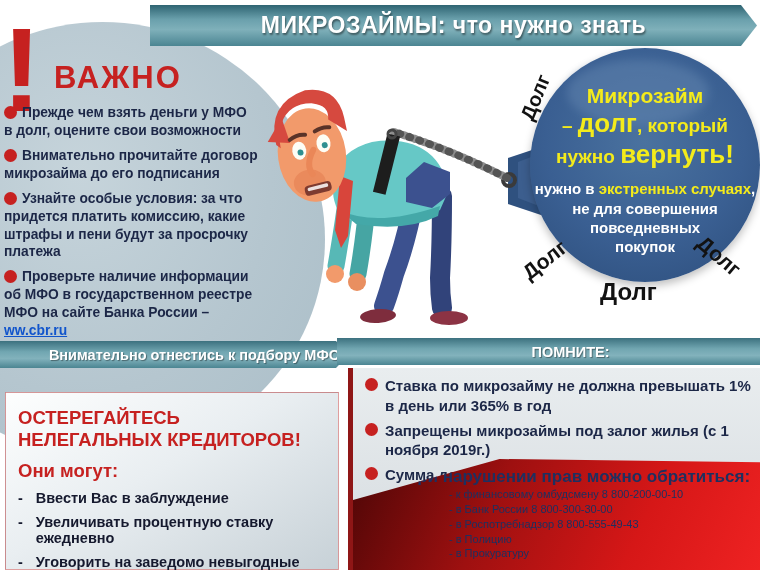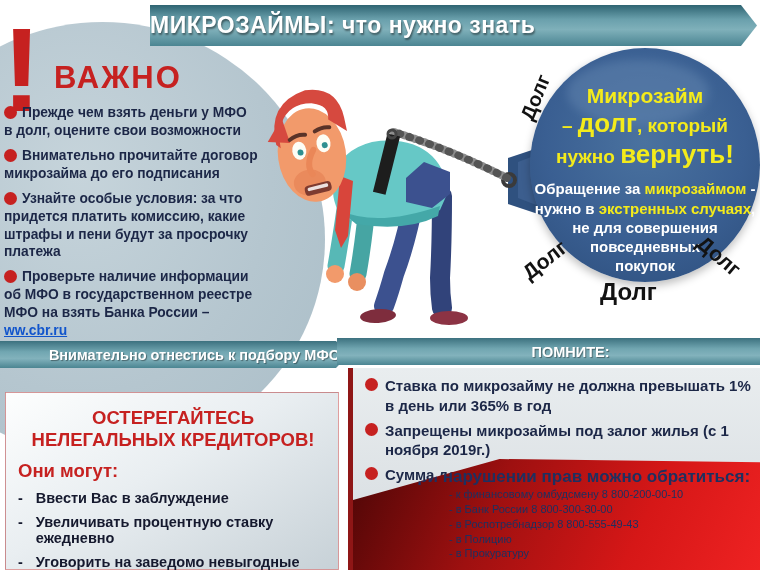--- a/index.html
+++ b/index.html
@@ -11,21 +11,21 @@
   #page{position:relative; width:760px; height:570px; background:#fff; overflow:hidden;}
 
   
   .bg-blob{position:absolute; left:-120px; top:22px; width:445px; height:435px; border-radius:50%;
     background:radial-gradient(ellipse at 45% 35%, #c6d4db 0%, var(--blob) 55%, #a9bdc7 100%);}
 
   
   .header-banner{position:absolute; left:150px; top:5px; width:607px; height:41px;
     background:linear-gradient(180deg,#2e6472 0%,#6aa0ac 35%,#7fb0ba 60%,#4b8592 100%);
     clip-path:polygon(0 0, calc(100% - 16px) 0, 100% 50%, calc(100% - 16px) 100%, 0 100%);
-    display:flex; align-items:center; }
+    display:flex; align-items:center; justify-content:center;}
   .header-banner span{color:#fff; font-size:23px; font-weight:bold; text-shadow:1px 2px 2px rgba(0,0,0,.45); letter-spacing:.5px;}
 
   
   .excl{position:absolute; left:2px; top:24px; font-size:118px; line-height:.78; font-weight:bold; color:var(--red);}
   .vazhno{position:absolute; left:54px; top:60px; font-size:31px; font-weight:bold; color:var(--red); letter-spacing:2px;}
   .imp-list{position:absolute; left:4px; top:104px; width:254px;}
   .imp-item{font-size:13.8px; font-weight:bold; color:var(--navy); line-height:1.3; margin-bottom:7px;}
   .dot{display:inline-block; width:13px; height:13px; border-radius:50%; background:var(--red); margin-right:5px; vertical-align:-2px;}
   .cbr-link{color:#1155cc; text-decoration:underline; cursor:pointer;}
 
@@ -56,21 +56,21 @@
     clip-path:polygon(0 0, calc(100% - 13px) 0, 100% 50%, calc(100% - 13px) 100%, 0 100%);
     display:flex; align-items:center; justify-content:center; box-shadow:0 3px 4px rgba(0,0,0,.3);}
   .mb-left{left:0; top:341px; width:349px;padding-left:40px;}
   .mb-right{left:337px; top:338px; width:467px;}
   .mid-banner span{color:#fff; font-size:14.5px; font-weight:bold; text-shadow:1px 1px 1px rgba(0,0,0,.4);}
 
   
   .warning-box{position:absolute; left:5px; top:392px; width:334px; height:178px;
     background:linear-gradient(150deg,#fdfefe 0%,#e9eef1 45%,#c7d1d7 100%);
     border:1px solid rgba(200,80,80,.55); padding:14px 10px 0 12px;}
-  .wb-title{color:var(--red); font-size:18.5px; font-weight:bold; text-align:center; line-height:1.18;}
+  .wb-title{color:var(--red); font-size:18.5px; font-weight:bold; text-align:left; line-height:1.18;}
   .wb-sub{color:var(--red); font-size:18.5px; font-weight:bold; margin-top:9px;}
   .wb-list{margin-top:8px;}
   .wb-item{display:flex; gap:13px; font-size:14.5px; font-weight:bold; color:#15192e; margin-bottom:8px;}
   .wb-dash{flex:none;}
 
   
   .remember-panel{position:absolute; left:348px; top:368px; width:412px; height:202px;
     background:linear-gradient(180deg,#e9edef 0%,#d5dbdf 100%); border-left:5px solid #8f1616;}
   .rem-list{padding:8px 6px 0 12px;}
   .rem-item{display:flex; gap:7px; margin-bottom:5px;}
@@ -95,21 +95,21 @@
     <span>МИКРОЗАЙМЫ: что нужно знать</span>
   </div>
 
   <div class="excl">!</div>
   <div class="vazhno">ВАЖНО</div>
 
   <div class="imp-list">
     <div class="imp-item"><span class="dot"></span><span>Прежде чем взять деньги у  МФО в долг, оцените свои возможности</span></div>
     <div class="imp-item"><span class="dot"></span><span>Внимательно прочитайте договор микрозайма до его подписания</span></div>
     <div class="imp-item"><span class="dot"></span><span>Узнайте особые условия: за что придется платить комиссию, какие штрафы и пени будут за просрочку платежа</span></div>
-    <div class="imp-item"><span class="dot"></span><span>Проверьте наличие информации об МФО в государственном реестре МФО на взять Банка России – </span><a class="cbr-link">ww.cbr.ru</a></div>
+    <div class="imp-item"><span class="dot"></span><span>Проверьте наличие информации об МФО в государственном реестре МФО на сайте Банка России – </span><a class="cbr-link">ww.cbr.ru</a></div>
   </div>
 
   <svg style="position:absolute; left:256px; top:60px;" width="288" height="285" viewBox="0 0 288 285">
 
     <g>
       <polygon points="288,86 252,98 252,144 288,156" fill="#2f517f"></polygon>
       <polygon points="288,92 262,102 262,138 288,148" fill="#3c5e8e"></polygon>
       <circle cx="253" cy="120" r="6" fill="none" stroke="#3a3a3a" stroke-width="4"></circle>
     </g>
 
@@ -162,21 +162,20 @@
     </g>
   </svg>
 
   <div class="debt-circle">
     <div class="debt-shine"></div>
     <div class="debt-text">
       <div class="dc-l1">Микрозайм</div>
       <div class="dc-l2"><span>– </span><span class="dc-big">долг</span><span>, который</span></div>
       <div class="dc-l3"><span>нужно </span><span class="dc-big">вернуть!</span></div>
       <div class="dc-note">
-        <div><span>Обращение за </span><span class="acc">микрозаймом</span><span> -</span></div>
         <div><span>нужно в </span><span class="acc">экстренных случаях</span><span>,</span></div>
         <div>не для совершения</div>
         <div>повседневных</div>
         <div>покупок</div>
       </div>
     </div>
   </div>
   <div class="debt-word dw-a">Долг</div>
   <div class="debt-word dw-b">Долг</div>
   <div class="debt-word dw-c">Долг</div>

